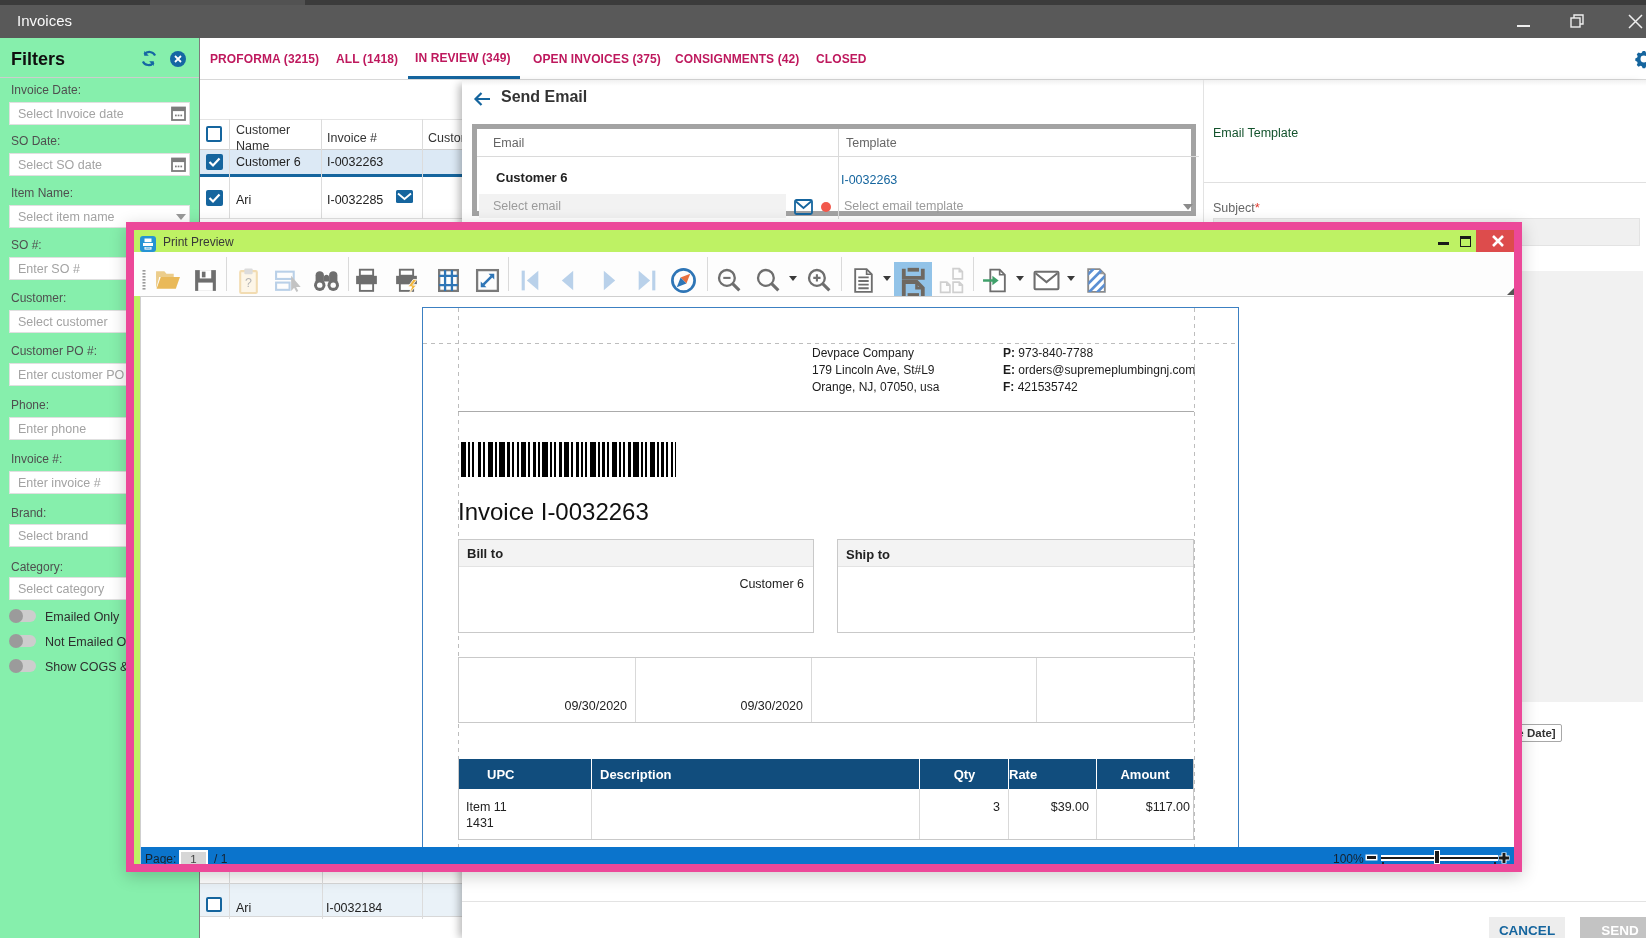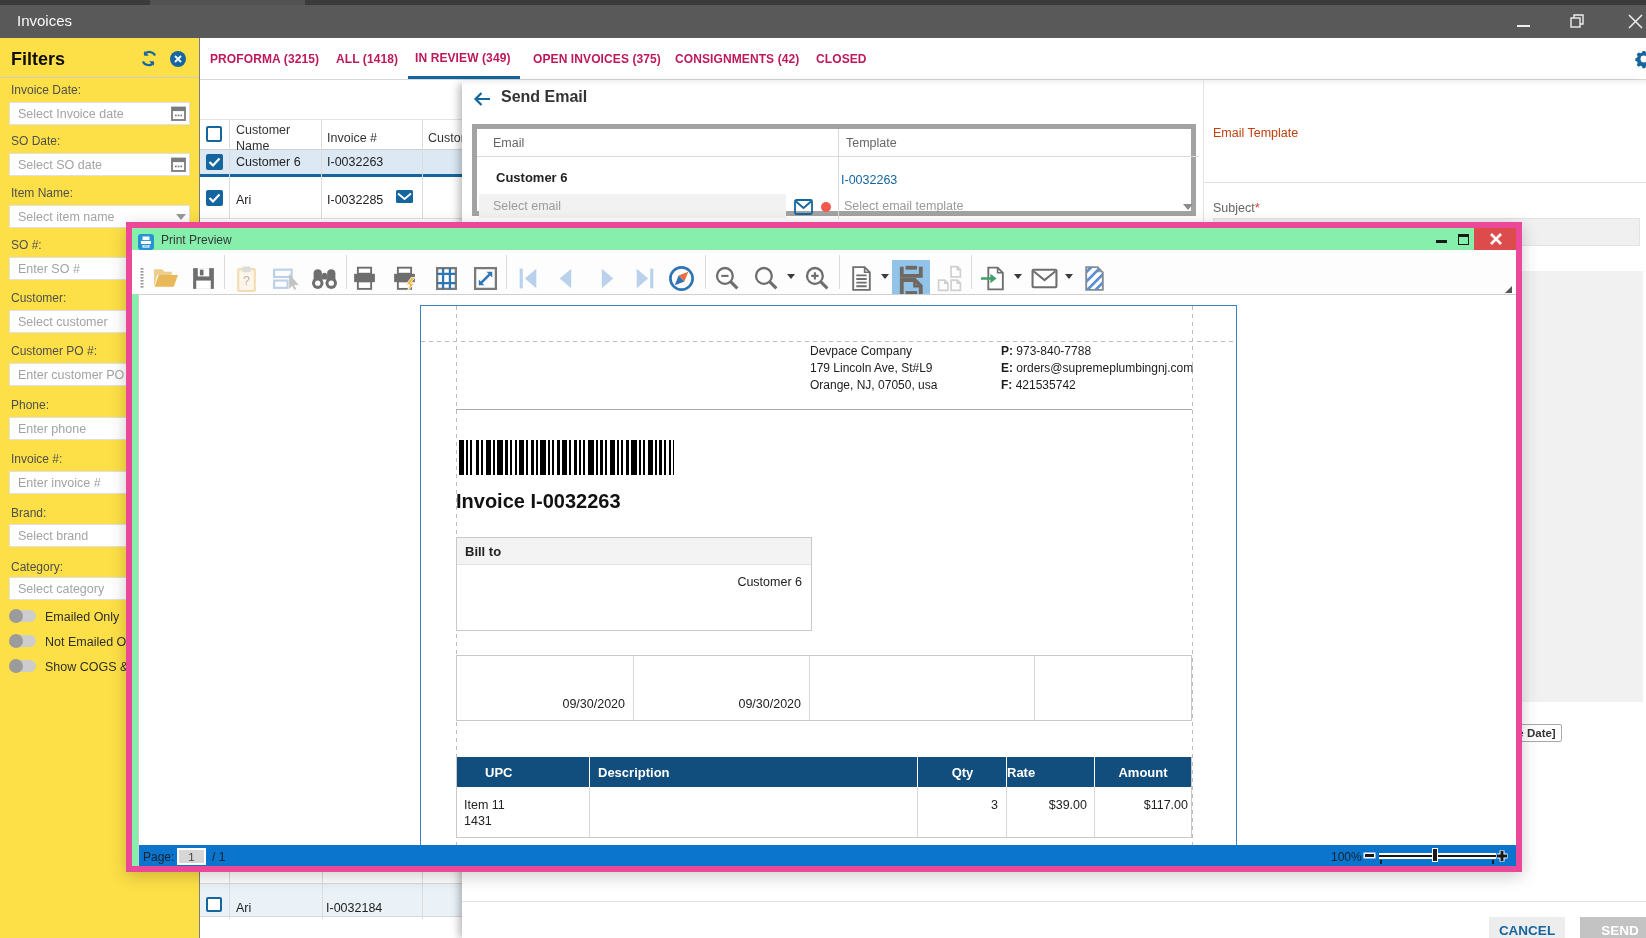--- a/index.html
+++ b/index.html
@@ -33,21 +33,21 @@
   <svg class="abs" style="left:1569px;top:8px;" width="16" height="16" viewBox="0 0 16 16">
     <rect x="2" y="5" width="9" height="9" fill="none" stroke="#eee" stroke-width="1.4"></rect>
     <path d="M5 5 V2 H14 V11 H11" fill="none" stroke="#eee" stroke-width="1.4"></path>
   </svg>
 
   <svg class="abs" style="left:1627px;top:8px;" width="17" height="17" viewBox="0 0 17 17">
     <path d="M2 2 L15 15 M15 2 L2 15" stroke="#eee" stroke-width="1.5"></path>
   </svg>
 </div>
 
-<div class="abs" id="sidebar" style="left:0;top:38px;width:200px;height:900px;background:#fde047;border-right:1px solid #7d7d7d;">
+<div class="abs" id="sidebar" style="left:0;top:38px;width:200px;height:900px;background:#86efac;border-right:1px solid #7d7d7d;">
   <div class="abs" style="left:11px;top:11px;font-size:18px;font-weight:bold;color:#0f0f0f;">Filters</div>
   <div class="abs" style="left:0;top:39px;width:199px;height:1px;background:#cdcdcd;"></div>
 
   <svg class="abs" style="left:140px;top:12px;" width="18" height="17" viewBox="0 0 20 19">
     <path d="M16.8 6.2 A 7 7 0 0 0 4.8 5.0" fill="none" stroke="#1566a3" stroke-width="2.4"></path>
     <path d="M4.6 1.2 L4.6 6.4 L9.8 6.4 Z" fill="#1566a3"></path>
     <path d="M3.2 12.8 A 7 7 0 0 0 15.2 14.0" fill="none" stroke="#1566a3" stroke-width="2.4"></path>
     <path d="M15.4 17.8 L15.4 12.6 L10.2 12.6 Z" fill="#1566a3"></path>
   </svg>
 
@@ -189,33 +189,33 @@
     <div class="abs" style="left:2px;top:65px;width:307px;height:24px;background:#f2f2f2;display:flex;align-items:center;padding-left:14px;font-size:12.5px;color:#9b9b9b;">Select email</div>
     <svg class="abs" style="left:317px;top:70px;" width="19" height="16" viewBox="0 0 19 16">
       <rect x="1" y="1" width="17" height="14" rx="1.5" fill="none" stroke="#15659e" stroke-width="1.8"></rect>
       <path d="M2 2.5 L9.5 9 L17 2.5" fill="none" stroke="#15659e" stroke-width="1.8"></path>
     </svg>
     <div class="abs" style="left:344px;top:73px;width:10px;height:10px;border-radius:50%;background:#f2584c;"></div>
     <div class="abs" style="left:367px;top:70px;font-size:12.5px;color:#9b9b9b;">Select email template</div>
     <div class="abs" style="left:706px;top:75px;width:0;height:0;border-left:5px solid transparent;border-right:5px solid transparent;border-top:6px solid #8b8b8b;"></div>
   </div>
 
-  <div class="abs" style="left:751px;top:46px;font-size:12.5px;color:#c2410c;">Email Template</div>
+  <div class="abs" style="left:751px;top:46px;font-size:12.5px;color:#14532d;">Email Template</div>
   <div class="abs" style="left:742px;top:102px;width:442px;height:1px;background:#e0e0e0;"></div>
   <div class="abs" style="left:741px;top:0;width:1px;height:792px;background:#e3e3e3;"></div>
   <div class="abs" style="left:751px;top:120px;font-size:12.5px;color:#666;">Subject<span style="color:#e03c31;font-size:13px;">*</span></div>
   <div class="abs" style="left:751px;top:138px;width:427px;height:28px;background:#f0f0f0;border:1px solid #e3e3e3;"></div>
   <div class="abs" style="left:751px;top:191px;width:430px;height:431px;background:#f1f1f1;"></div>
   <div class="abs" style="left:1012px;top:644px;width:88px;height:18px;background:#fff;border:1px solid #a8a8a8;border-radius:2px;font-size:11.5px;font-weight:bold;color:#333;display:flex;align-items:center;justify-content:center;white-space:nowrap;">[Invoice Date]</div>
   <div class="abs" style="left:0;top:821px;width:1184px;height:1px;background:#e3e3e3;"></div>
   <div class="abs" style="left:1027px;top:837px;width:76px;height:26px;background:#ededed;display:flex;align-items:center;justify-content:center;font-size:13.5px;font-weight:bold;color:#15659e;">CANCEL</div>
   <div class="abs" style="left:1118px;top:837px;width:80px;height:26px;background:#c3c3c3;display:flex;align-items:center;justify-content:center;font-size:13.5px;font-weight:bold;color:#fff;">SEND</div>
 </div>
 
-<div class="abs" id="ppwin" style="left:126px;top:222px;width:1396px;height:650px;background:#86efac;border:6px solid #ec4899;box-shadow:0 4px 16px rgba(0,0,0,0.20);overflow:hidden;">
+<div class="abs" id="ppwin" style="left:126px;top:222px;width:1396px;height:650px;background:#bef264;border:8px solid #ec4899;box-shadow:0 4px 16px rgba(0,0,0,0.20);overflow:hidden;">
 
   <svg class="abs" style="left:6px;top:6px;" width="16" height="16" viewBox="0 0 16 16">
       <rect width="16" height="16" rx="3" fill="#2593d4"></rect>
       <rect x="4.5" y="2.5" width="7" height="3.6" fill="#fff"></rect>
       <rect x="3" y="7" width="10" height="3" fill="#fff"></rect>
       <rect x="4.5" y="11" width="7" height="2.6" fill="#fff"></rect>
       <rect x="5.5" y="11.6" width="5" height="0.9" fill="#2593d4"></rect>
     </svg>
   <div class="abs" style="left:29px;top:5px;font-size:12px;color:#383838;">Print Preview</div>
   <div class="abs" style="left:1304px;top:12px;width:11px;height:3px;background:#1a1a1a;"></div>
@@ -427,26 +427,31 @@
           <rect x="181.0" width="2" y="0" height="35"></rect>
           <rect x="185.0" width="2" y="0" height="35"></rect>
           <rect x="190.0" width="5" y="0" height="35"></rect>
           <rect x="197.0" width="2" y="0" height="35"></rect>
           <rect x="201.0" width="3" y="0" height="35"></rect>
           <rect x="206.0" width="2" y="0" height="35"></rect>
           <rect x="211.0" width="2" y="0" height="35"></rect>
           <rect x="215.0" width="5" y="0" height="35"></rect>
           <rect x="222.0" width="3" y="0" height="35"></rect>
         </svg>
-      <div class="abs" style="left:35px;top:184px;font-size:20px;font-weight:bold;color:#111;">Invoice I-0032263</div>
+      <div class="abs" style="left:35px;top:190px;font-size:24px;font-weight:normal;color:#111;">Invoice I-0032263</div>
       <div class="abs" style="left:35px;top:231px;width:356px;height:94px;border:1px solid #c9c9c9;">
       <div class="abs" style="left:0;top:0;width:354px;height:27px;background:#f3f3f3;border-bottom:1px solid #e3e3e3;">
             <div class="abs" style="left:8px;top:6px;font-size:13px;font-weight:bold;color:#222;">Bill to</div>
           </div>
       <div class="abs" style="right:9px;top:37px;font-size:12.5px;color:#222;">Customer 6</div>
+    </div>
+      <div class="abs" style="left:414px;top:231px;width:357px;height:94px;border:1px solid #c9c9c9;">
+      <div class="abs" style="left:0;top:0;width:355px;height:27px;background:#f3f3f3;border-bottom:1px solid #e3e3e3;">
+            <div class="abs" style="left:8px;top:7px;font-size:13px;font-weight:bold;color:#222;">Ship to</div>
+          </div>
     </div>
       <div class="abs" style="left:35px;top:349px;width:736px;height:66px;border:1px solid #c9c9c9;">
       <div class="abs" style="left:176px;top:0;width:1px;height:64px;background:#d9d9d9;"></div>
       <div class="abs" style="left:352px;top:0;width:1px;height:64px;background:#d9d9d9;"></div>
       <div class="abs" style="left:577px;top:0;width:1px;height:64px;background:#d9d9d9;"></div>
       <div class="abs" style="left:0;top:41px;width:168px;font-size:12.5px;color:#222;text-align:right;">09/30/2020</div>
       <div class="abs" style="left:176px;top:41px;width:168px;font-size:12.5px;color:#222;text-align:right;">09/30/2020</div>
     </div>
       <div class="abs" style="left:35px;top:451px;width:736px;height:81px;border:1px solid #c9c9c9;border-top:none;">
       <div class="abs" style="left:0;top:0;width:734px;height:30px;background:#114d7d;">

